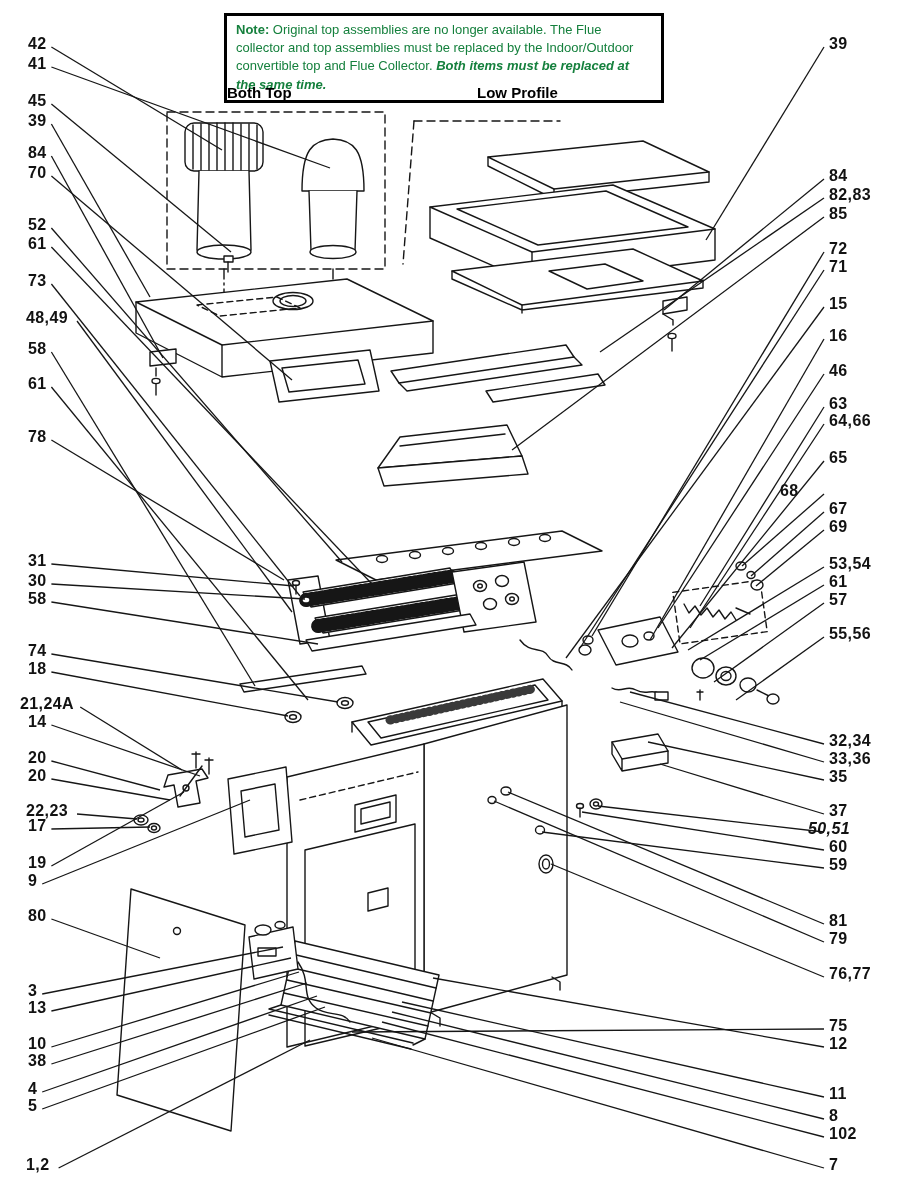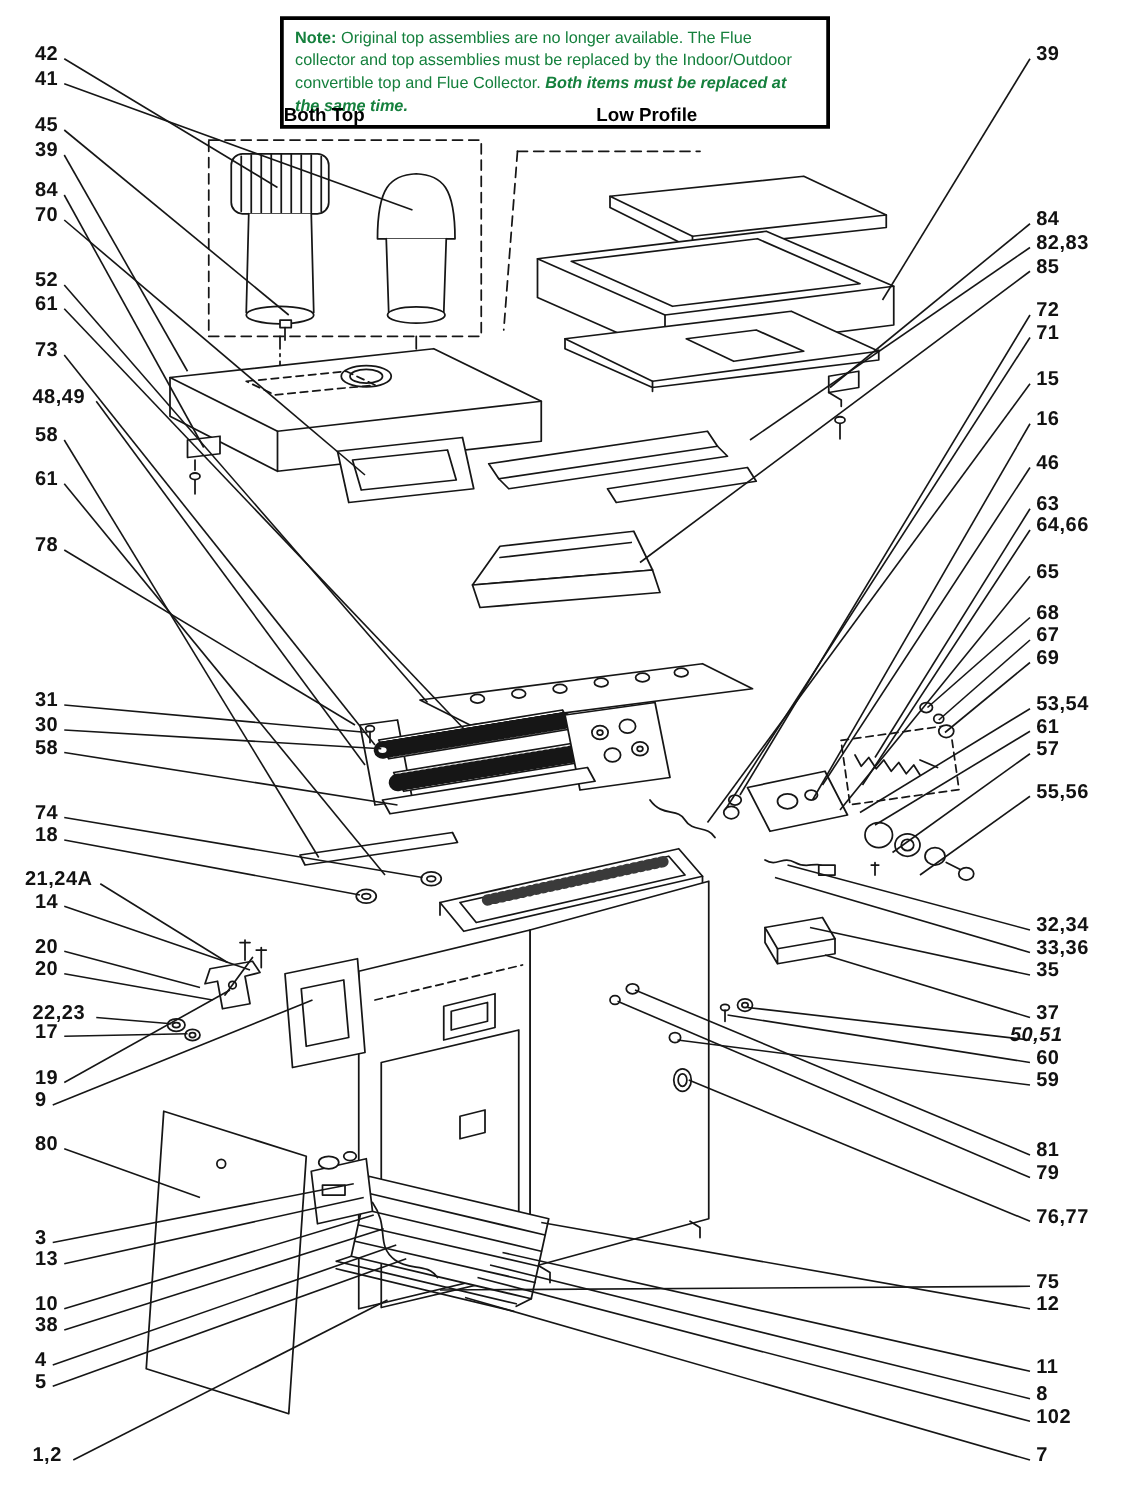--- a/index.html
+++ b/index.html
@@ -383,21 +383,21 @@
     <div class="callout" style="left: 829px; top: 187px;">82,83</div>
     <div class="callout" style="left: 829px; top: 206px;">85</div>
     <div class="callout" style="left: 829px; top: 241px;">72</div>
     <div class="callout" style="left: 829px; top: 259px;">71</div>
     <div class="callout" style="left: 829px; top: 296px;">15</div>
     <div class="callout" style="left: 829px; top: 328px;">16</div>
     <div class="callout" style="left: 829px; top: 363px;">46</div>
     <div class="callout" style="left: 829px; top: 396px;">63</div>
     <div class="callout" style="left: 829px; top: 413px;">64,66</div>
     <div class="callout" style="left: 829px; top: 450px;">65</div>
-    <div class="callout" style="left: 829px; top: 483px;">68</div>
+    <div class="callout" style="left: 780px; top: 483px;">68</div>
     <div class="callout" style="left: 829px; top: 501px;">67</div>
     <div class="callout" style="left: 829px; top: 519px;">69</div>
     <div class="callout" style="left: 829px; top: 556px;">53,54</div>
     <div class="callout" style="left: 829px; top: 574px;">61</div>
     <div class="callout" style="left: 829px; top: 592px;">57</div>
     <div class="callout" style="left: 829px; top: 626px;">55,56</div>
     <div class="callout" style="left: 829px; top: 733px;">32,34</div>
     <div class="callout" style="left: 829px; top: 751px;">33,36</div>
     <div class="callout" style="left: 829px; top: 769px;">35</div>
     <div class="callout" style="left: 829px; top: 803px;">37</div>

